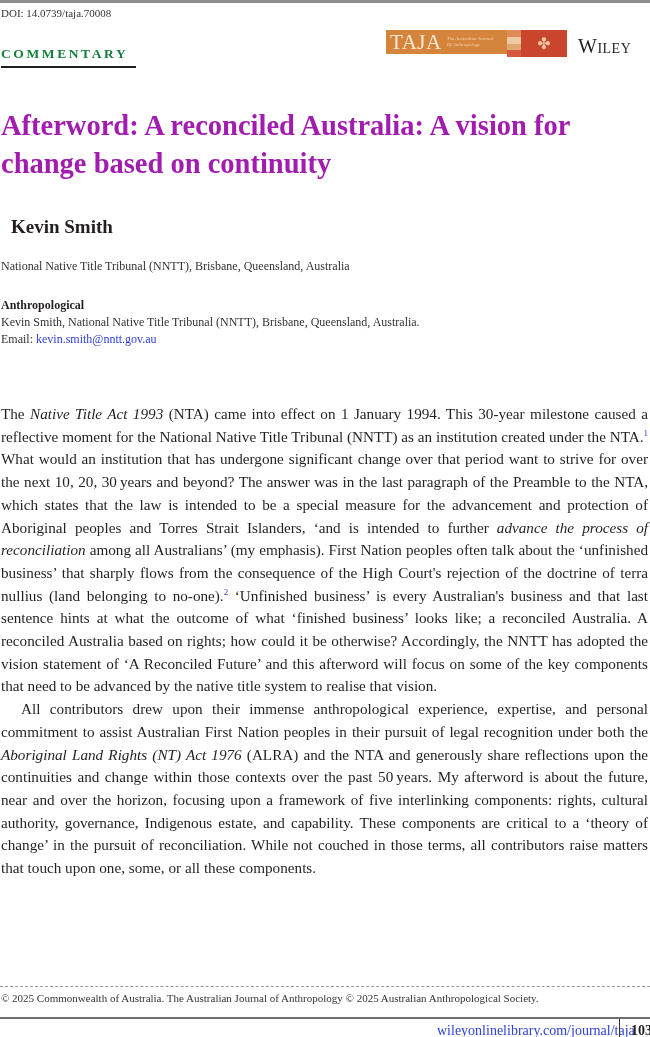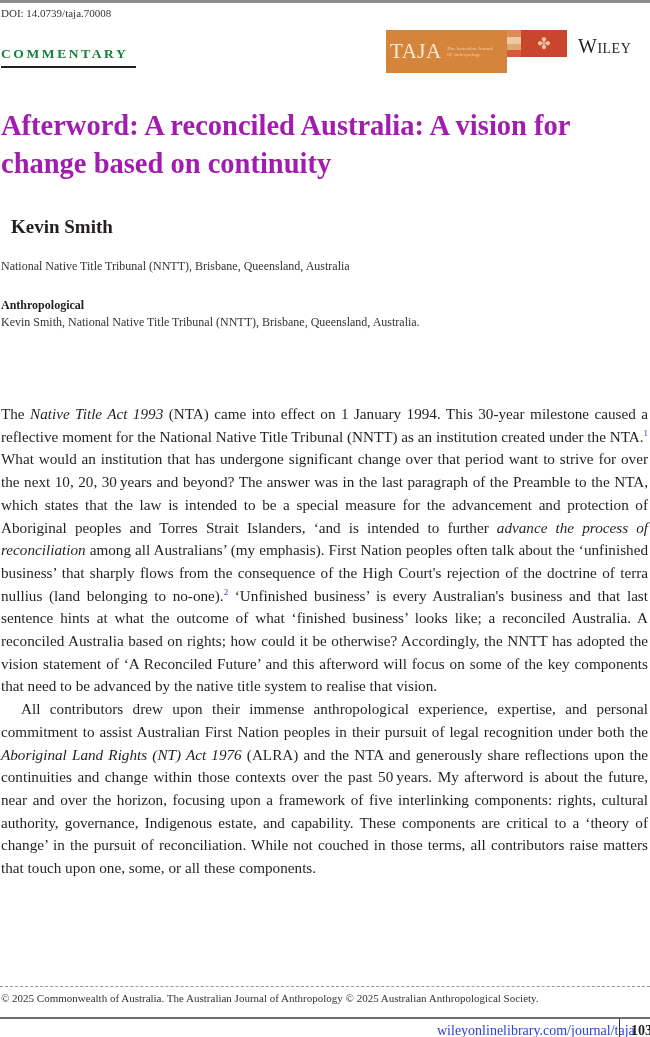--- a/index.html
+++ b/index.html
@@ -11,21 +11,21 @@
     .top-rule { position: absolute; left: 0; top: 0; width: 650px; height: 3px; background: #8c8c8c; }
     .doi { position: absolute; left: 1px; top: 7px; font-size: 11px; color: #333; }
     .section-label {
       position: absolute; left: 1px; top: 46px; font-size: 13.5px; font-weight: bold;
       letter-spacing: 2.6px; color: #15803d;
     }
     .section-underline { position: absolute; left: 1px; top: 66px; width: 135px; height: 2px; background: #231f20; }
 
     .taja-logo { position: absolute; left: 386px; top: 30px; width: 181px; height: 27px; display: flex; }
     .taja-orange {
-      width: 121px; height: 43px; background: #d5843c; display: flex; align-items: center;
+      width: 121px; height: 24px; background: #d5843c; display: flex; align-items: center;
     }
     .taja-word { color: #fbe9d3; font-size: 21px; margin-left: 4px; letter-spacing: 0.5px; }
     .taja-sub { color: #f4d4ae; font-size: 5px; line-height: 6px; margin-left: 5px; font-style: italic; }
     .taja-stripes { width: 14px; height: 27px; display: flex; flex-direction: column; }
     .taja-stripes span { flex: 1; }
     .taja-red { width: 46px; height: 27px; background: #c9452b; display: flex; align-items: center; justify-content: center; color: #f2c5a5; font-size: 16px; }
     .wiley { position: absolute; left: 578px; top: 35px; font-size: 20px; letter-spacing: 0.5px; color: #231f20; font-variant: small-caps; }
 
     .title {
       position: absolute; left: 1px; top: 107px; width: 640px;
@@ -80,20 +80,21 @@
 </div>
 <div class="wiley">Wiley</div>
 
 <div class="title">Afterword: A reconciled Australia: A vision for change based on continuity</div>
 <div class="author">Kevin Smith</div>
 <div class="affiliation">National Native Title Tribunal (NNTT), Brisbane, Queensland, Australia</div>
 
 <div class="corr">
   <div class="corr-head">Anthropological</div>
   <div>Kevin Smith, National Native Title Tribunal (NNTT), Brisbane, Queensland, Australia.</div>
+  <div><span>Email: </span><a class="email-link">kevin.smith@nntt.gov.au</a></div>
 </div>
 
 <div class="body-text">
   <p><span>The </span><i>Native Title Act 1993</i><span> (NTA) came into effect on 1 January 1994. This 30-year milestone caused a reflective moment for the National Native Title Tribunal (NNTT) as an institution cre­ated under the NTA.</span><a class="fn">1</a><span> What would an institution that has undergone significant change over that period want to strive for over the next 10, 20, 30 years and beyond? The answer was in the last paragraph of the Preamble to the NTA, which states that the law is intended to be a special mea­sure for the advancement and protection of Aboriginal peoples and Torres Strait Islanders, ‘and is intended to further </span><i>advance the process of reconciliation</i><span> among all Australians’ (my emphasis). First Nation peoples often talk about the ‘unfinished business’ that sharply flows from the conse­quence of the High Court's rejection of the doctrine of terra nullius (land belonging to no-one).</span><a class="fn">2</a><span> ‘Unfinished business’ is every Australian's business and that last sentence hints at what the out­come of what ‘finished business’ looks like; a reconciled Australia. A reconciled Australia based on rights; how could it be otherwise? Accordingly, the NNTT has adopted the vision statement of ‘A Reconciled Future’ and this afterword will focus on some of the key components that need to be advanced by the native title system to realise that vision.</span></p>
   <p class="indent"><span>All contributors drew upon their immense anthropological experience, expertise, and per­sonal commitment to assist Australian First Nation peoples in their pursuit of legal recognition under both the </span><i>Aboriginal Land Rights (NT) Act 1976</i><span> (ALRA) and the NTA and generously share reflections upon the continuities and change within those contexts over the past 50 years. My afterword is about the future, near and over the horizon, focusing upon a framework of five in­terlinking components: rights, cultural authority, governance, Indigenous estate, and capability. These components are critical to a ‘theory of change’ in the pursuit of reconciliation. While not couched in those terms, all contributors raise matters that touch upon one, some, or all these components.</span></p>
 </div>
 
 <div class="dash-rule"></div>
 <div class="copyright">© 2025 Commonwealth of Australia. The Australian Journal of Anthropology © 2025 Australian Anthropological Society.</div>
 <div class="bottom-rule"></div>

